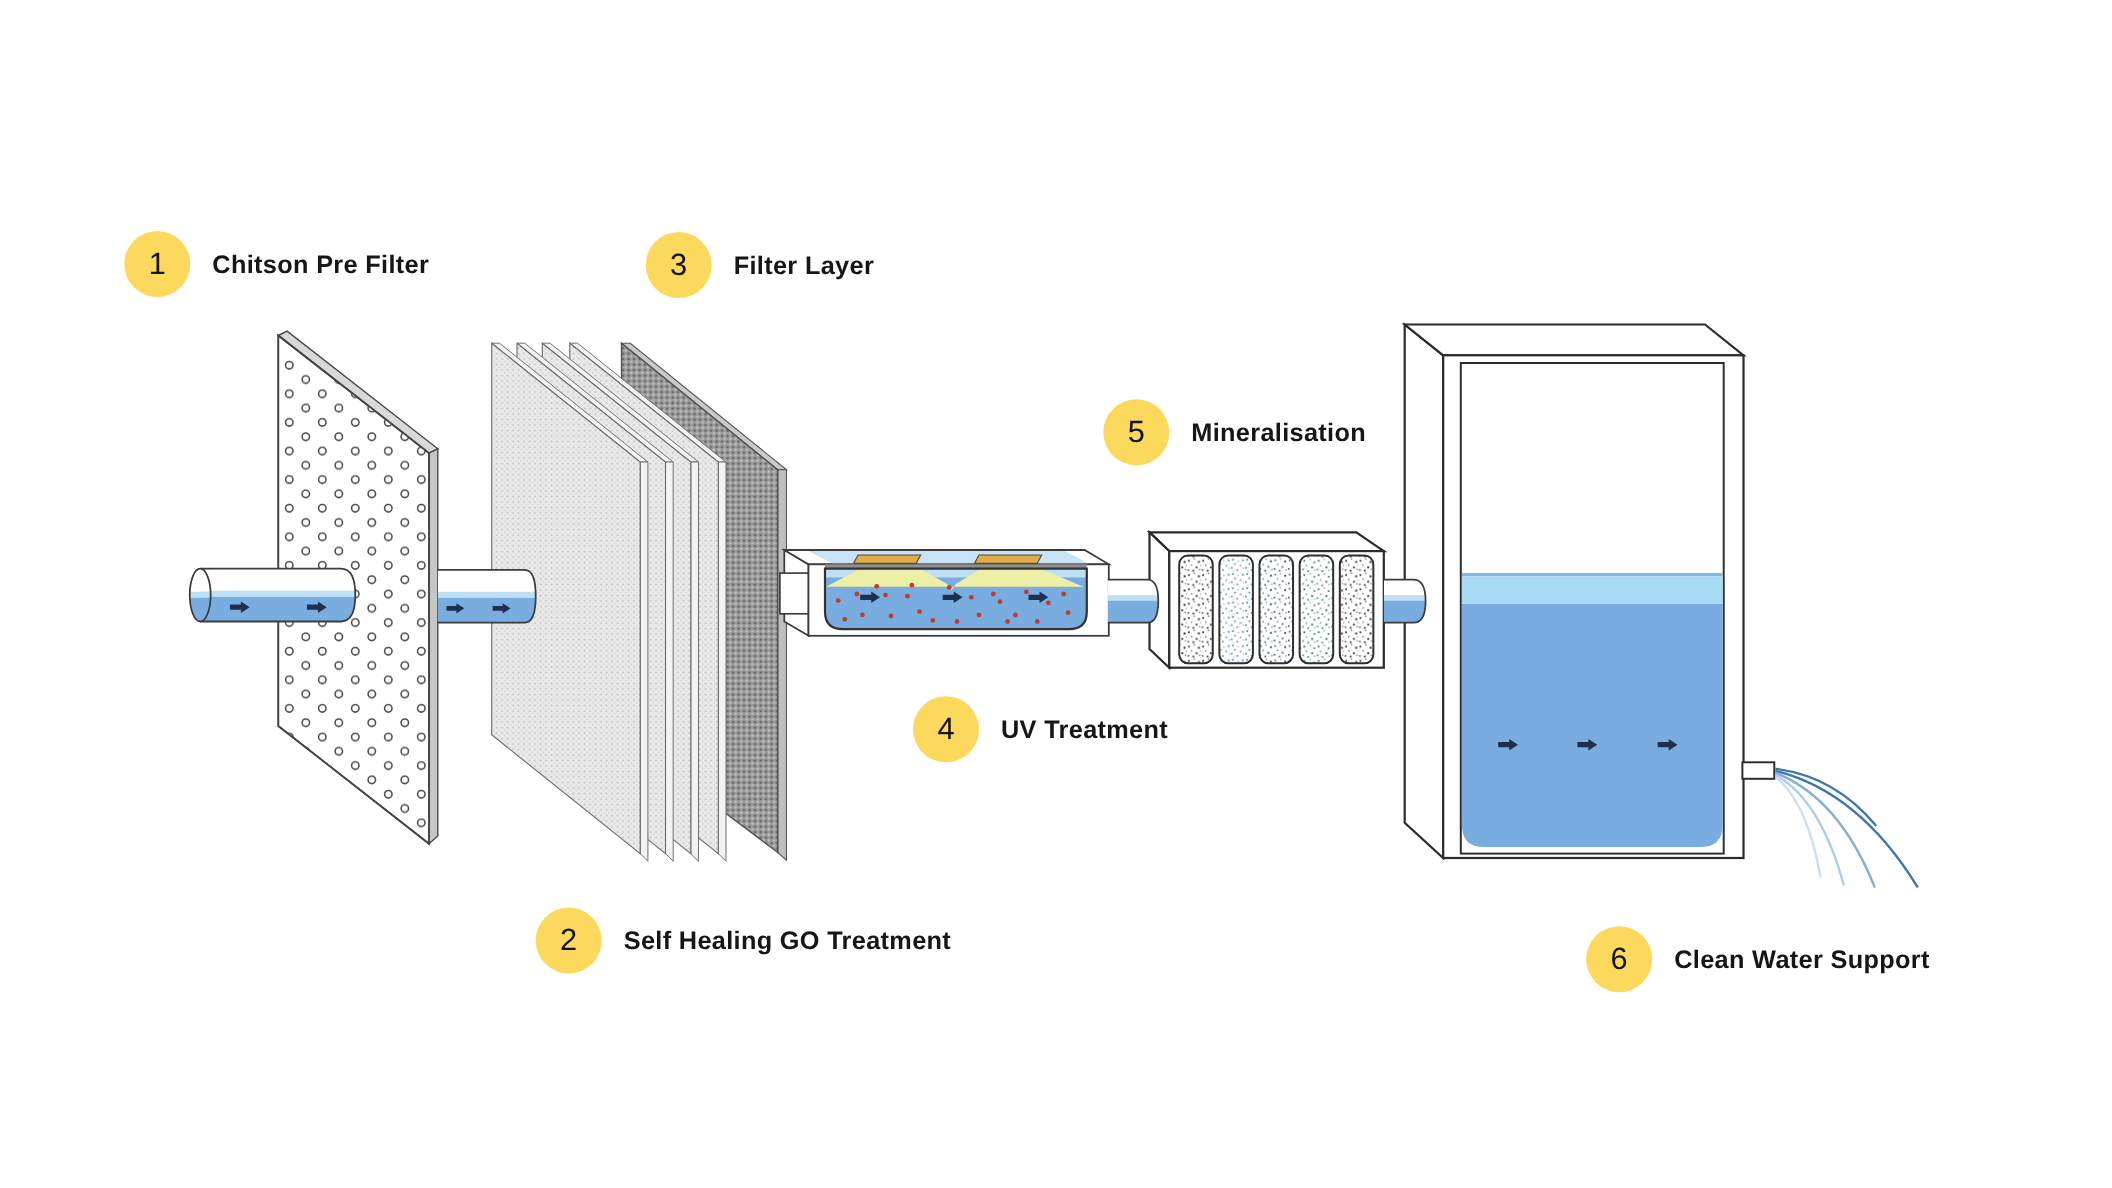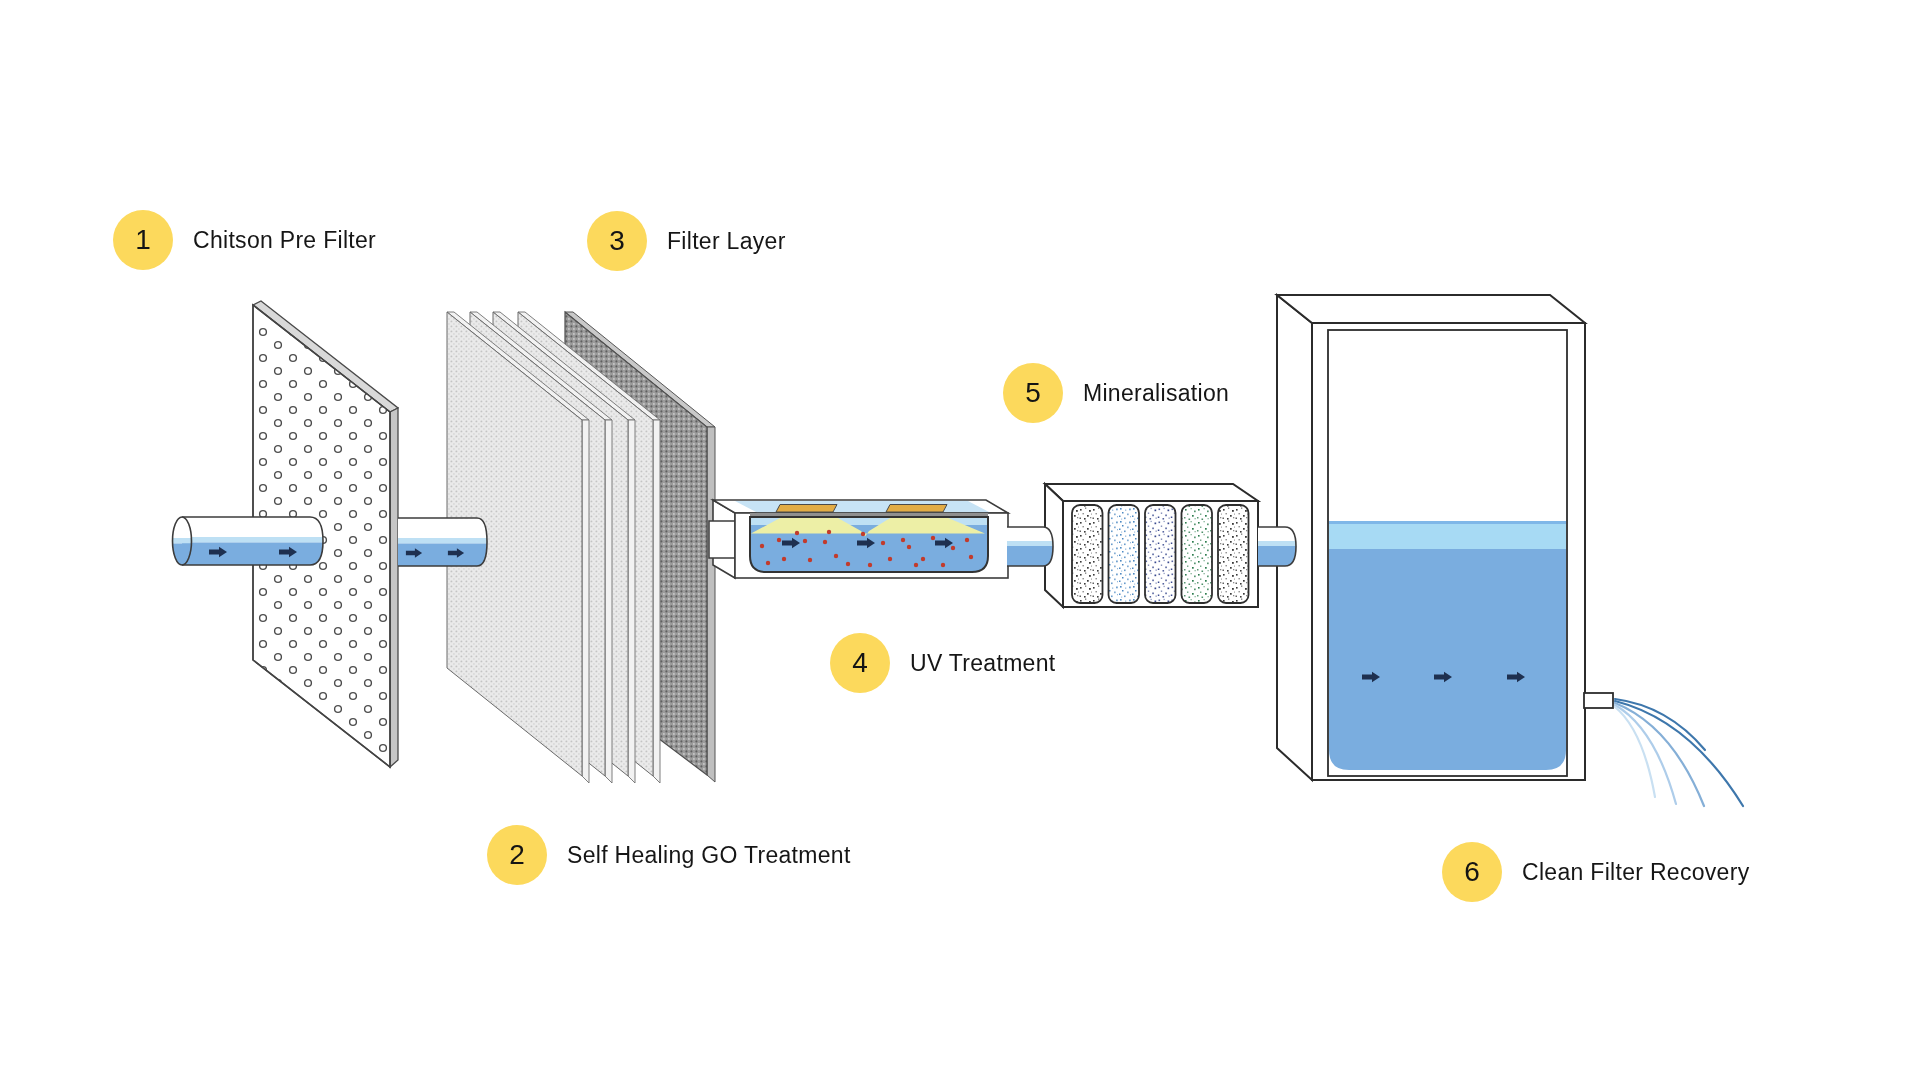--- a/index.html
+++ b/index.html
@@ -10,21 +10,21 @@
   .canvas > svg{position:absolute;left:0;top:0;}
   
   .step{position:absolute;display:flex;align-items:center;gap:20px;}
   .badge{
     width:60px;height:60px;border-radius:50%;
     background:var(--badge-yellow,#FCD95C);
     display:flex;align-items:center;justify-content:center;
     font-size:28px;font-weight:500;color:#141414;
   }
   .step-label{
-    font-size:23px;font-weight:400;color:var(--label-text,#161616);
+    font-size:23px;font-weight:700;color:var(--label-text,#161616);
     letter-spacing:.3px;white-space:nowrap;
   }
   
   .oln{stroke:var(--outline,#3C3C3C);stroke-width:1.6;fill:none;}
   .f-white{fill:#ffffff;}
   .f-water{fill:var(--water-blue,#7AADDF);}
   .f-wlight{fill:var(--water-light-strip,#BEE0F4);}
   .f-surface{fill:var(--tank-surface-blue,#A7DAF4);}
   .f-beam{fill:var(--uv-beam-yellow,#EDEFA6);}
   .f-lamp{fill:var(--uv-lamp-amber,#E2AC45);stroke:#4a4a4a;stroke-width:1;}
@@ -327,16 +327,16 @@
 <div class="step" style="left:487px;top:825px;">
   <div class="badge">2</div>
   <div class="step-label">Self Healing GO Treatment</div>
 </div>
 <div class="step" style="left:830px;top:633px;">
   <div class="badge">4</div>
   <div class="step-label">UV Treatment</div>
 </div>
 <div class="step" style="left:1442px;top:842px;">
   <div class="badge">6</div>
-  <div class="step-label">Clean Filter Recovery</div>
+  <div class="step-label">Clean Water Support</div>
 </div>
 
 </div>
 
 </body></html>

